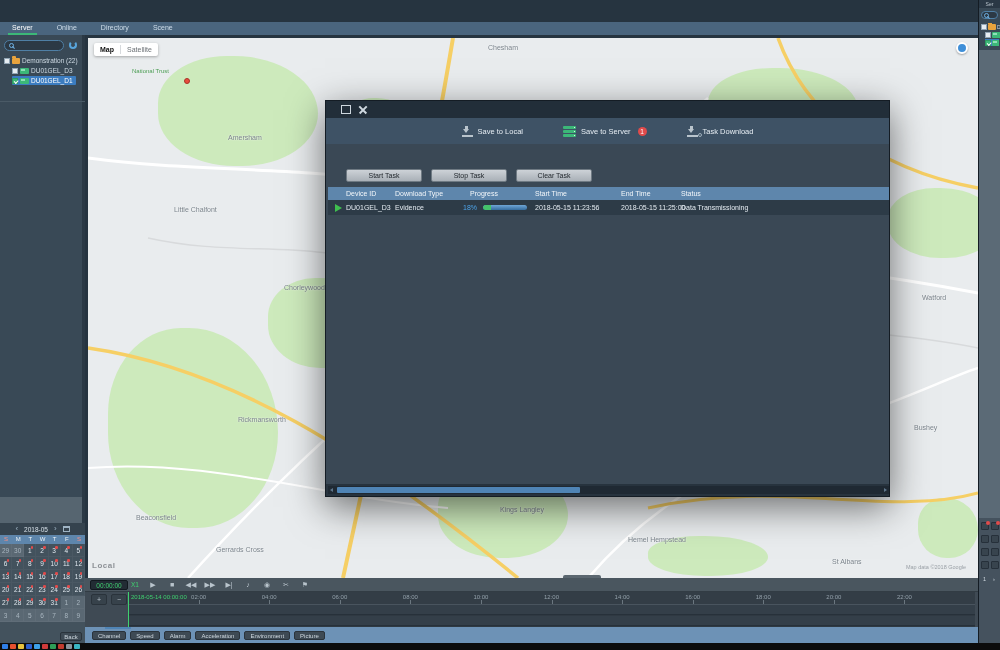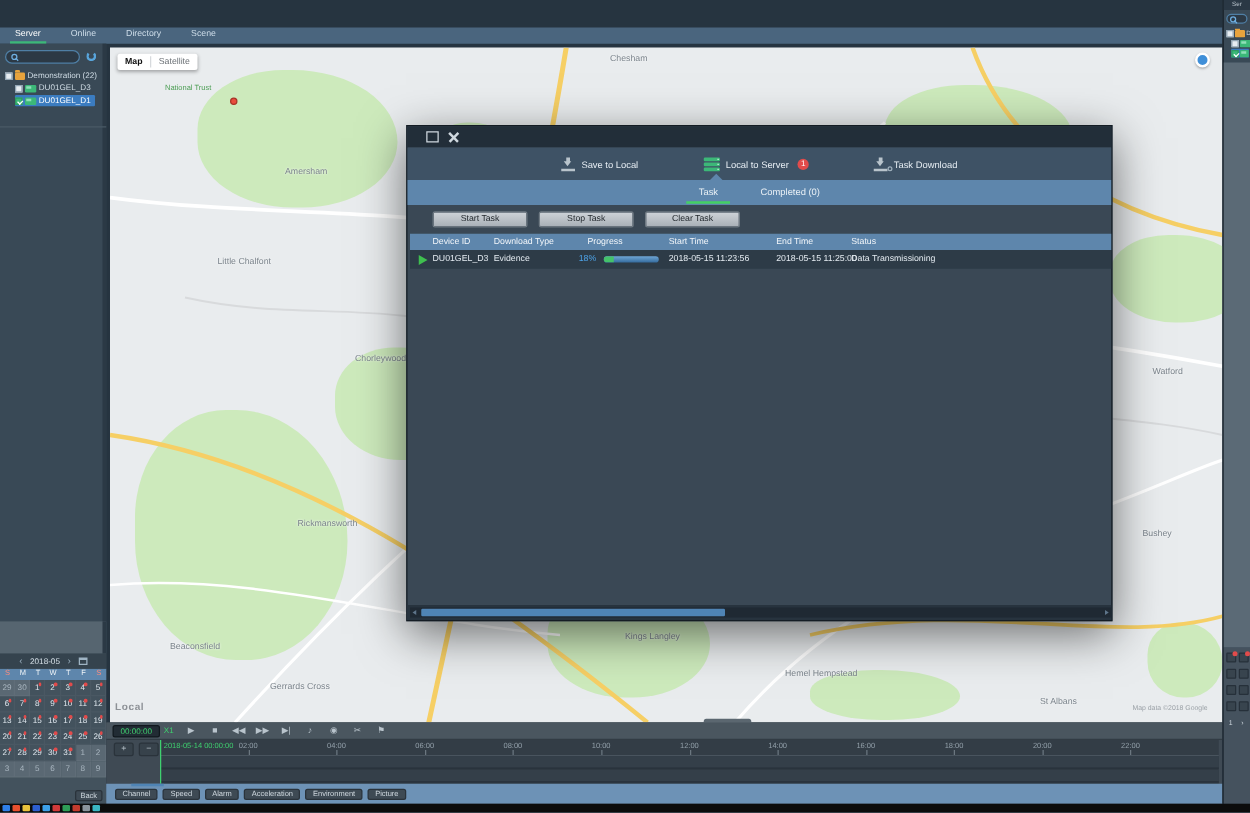--- a/index.html
+++ b/index.html
@@ -88,21 +88,21 @@
   #dialog { left:325px; top:100px; width:565px; height:397px; background:#3a4855;
     border:1px solid #141c24; box-shadow:0 10px 35px rgba(0,0,0,.55); z-index:5; }
   #dlg-titlebar { position:absolute; left:0; top:0; width:100%; height:17px; background:#222e39;
     display:flex; align-items:center; padding:0 8px; }
   #dlg-title { font-size:8px; color:#e2eaf1; font-weight:bold; flex:1; }
   .winbtn { width:10px; height:9px; margin-left:7px; position:relative; cursor:pointer; }
   .winbtn.max { border:1px solid #cfd8df; }
   .winbtn.close::before, .winbtn.close::after { content:""; position:absolute; left:0px; top:4px; width:10px; height:1.5px; background:#cfd8df; }
   .winbtn.close::before { transform:rotate(45deg); } .winbtn.close::after { transform:rotate(-45deg); }
   #dlg-modes { position:absolute; left:0; top:17px; width:100%; height:26px; background:#3e5265;
-    display:flex; align-items:center; justify-content:center; gap:52px; }
+    display:flex; align-items:center; justify-content:center; gap:40px; }
   .mode { display:flex; align-items:center; gap:5px; font-size:7.5px; color:#e6edf3; cursor:pointer; position:relative; }
   .ic-dl { width:11px; height:11px; position:relative; border-bottom:2px solid #b9c4cc; }
   .ic-dl::before { content:""; position:absolute; left:3.5px; top:0px; width:3px; height:4px; background:#b9c4cc; }
   .ic-dl::after { content:""; position:absolute; left:1.5px; top:3.5px;
     border-left:3.5px solid transparent; border-right:3.5px solid transparent; border-top:4px solid #b9c4cc; }
   .ic-gear { position:absolute; right:-4px; bottom:-2px; width:4px; height:4px; border:1px solid #9fb0bc; border-radius:50%; background:#3e5265; }
   .ic-server { display:flex; flex-direction:column; gap:1px; }
   .ic-server i { display:block; width:13px; height:3px; background:#3cb878; border-radius:1px; position:relative; }
   .ic-server i::after { content:""; position:absolute; right:1px; top:1px; width:1px; height:1px; background:#d5f5e4; }
   .badge { min-width:9px; height:9px; border-radius:5px; background:#e14b4b; color:#fff; font-size:6.5px;
@@ -333,34 +333,29 @@
         <div class="mode">
           <span class="ic-dl"></span>
           <span>Save to Local</span>
         </div>
         <div class="mode">
           <span class="ic-server">
             <i></i>
             <i></i>
             <i></i>
           </span>
-          <span>Local to Server</span>
+          <span>Save to Server</span>
           <span class="badge">1</span>
         </div>
         <div class="mode">
           <span class="ic-dl">
             <span class="ic-gear"></span>
           </span>
           <span>Task Download</span>
         </div>
-      </div>
-    <div id="dlg-subtabs">
-      <span class="pointer"></span>
-    <span class="subtab active">Task</span>
-        <span class="subtab">Completed (0)</span>
       </div>
     <div id="dlg-actions">
         <div class="actionbtn" style="left: 20px;">Start Task</div>
         <div class="actionbtn" style="left: 105px;">Stop Task</div>
         <div class="actionbtn" style="left: 190px;">Clear Task</div>
       </div>
     <div id="thead">
         <span class="hcell" style="left: 18px;">Device ID</span>
         <span class="hcell" style="left: 67px;">Download Type</span>
         <span class="hcell" style="left: 142px;">Progress</span>

